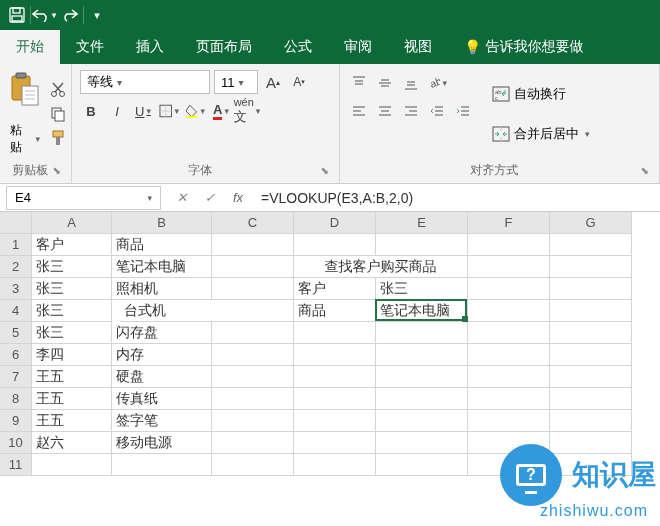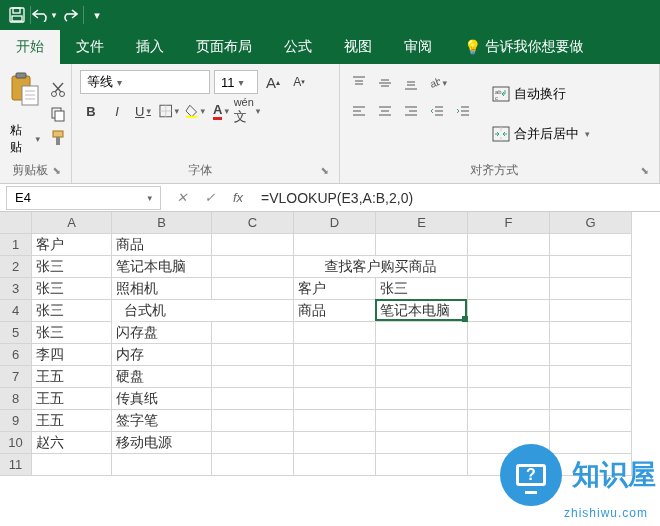--- a/index.html
+++ b/index.html
@@ -41,21 +41,21 @@
 .hdr { background: #e6e6e6; justify-content: center; color: #555; font-size: 13px; }
 .rowhdr { background: #e6e6e6; justify-content: center; color: #555; font-size: 13px; }
 .corner { background: #e6e6e6; }
 .sel-cell { border: 2px solid #227447; z-index: 5; }
 .sel-handle { position: absolute; width: 6px; height: 6px; background: #227447; right: -3px; bottom: -3px; }
 .watermark { position: absolute; right: 4px; bottom: 20px; display: flex; align-items: center; gap: 10px; z-index: 20; }
 .wm-circle { width: 62px; height: 62px; border-radius: 50%; background: #3399dd; display: flex; align-items: center; justify-content: center; position: relative; }
 .screen { width: 30px; height: 22px; border: 3px solid #fff; border-radius: 3px; display: flex; align-items: center; justify-content: center; color: #fff; font-size: 16px; font-weight: bold; }
 .screen::after { content: ""; position: absolute; width: 12px; height: 3px; background: #fff; bottom: 12px; }
 .wm-text { font-size: 28px; font-weight: bold; color: #3399dd; }
-.wm-sub { position: absolute; right: 12px; bottom: 6px; font-size: 12px; color: #3399dd; letter-spacing: 1px; }
+.wm-sub { position: absolute; right: 12px; bottom: 6px; font-size: 16px; color: #3399dd; letter-spacing: 1px; }
 svg { display: block; }
 .caret { font-size: 9px; color: #666; margin-left: 2px; }
 .merged { text-align: center; justify-content: center; }
 </style>
 </head>
 <body>
 
 <div class="titlebar">
   <div class="t-btn">
       <svg width="16" height="16" viewBox="0 0 16 16">
@@ -79,22 +79,22 @@
   <div class="t-sep"></div>
   <div class="t-btn" style="color:#fff;font-size:11px">▾</div>
 </div>
 
 <div class="menubar">
   <div class="tab active">开始</div>
   <div class="tab">文件</div>
   <div class="tab">插入</div>
   <div class="tab">页面布局</div>
   <div class="tab">公式</div>
+  <div class="tab">审阅</div>
   <div class="tab">视图</div>
-  <div class="tab">审阅</div>
   <div class="tab tell">
       <span class="lightbulb">💡</span>
       <span>告诉我你想要做</span>
     </div>
 </div>
 
 <div class="ribbon">
 
   <div class="group" style="width:72px">
     <div class="group-content">

